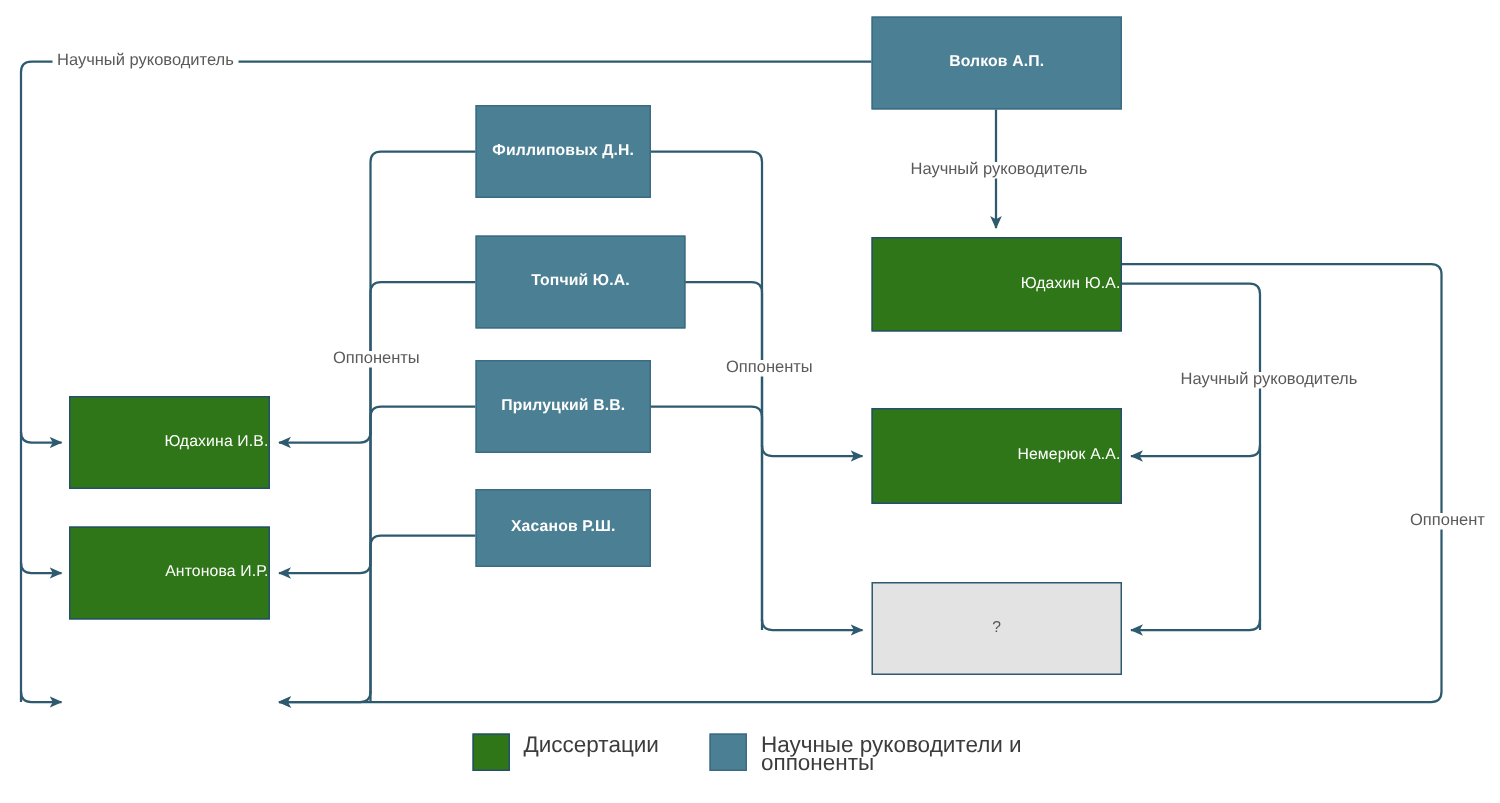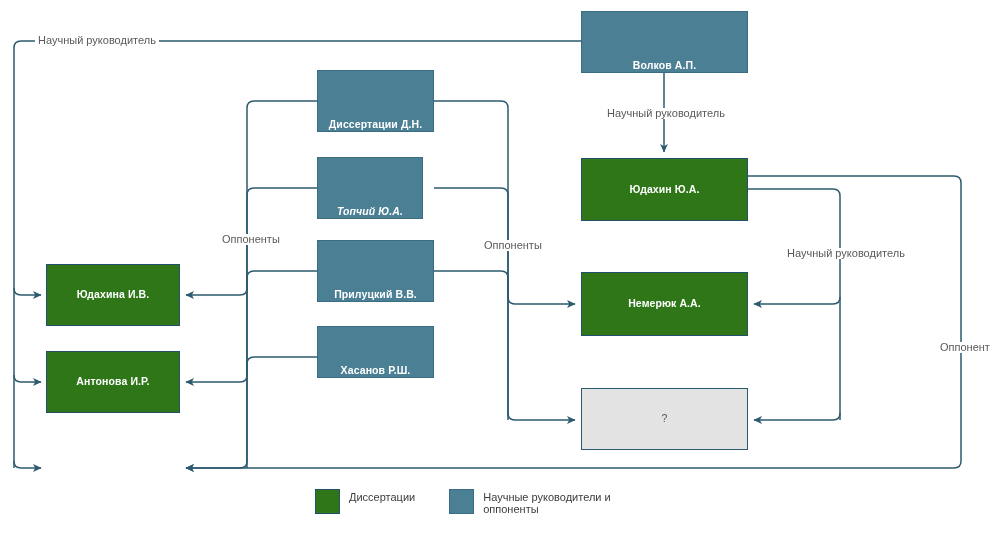--- a/index.html
+++ b/index.html
@@ -29,29 +29,29 @@
     text-align:center;
     font-size:10.5px;
     letter-spacing:.1px;
     line-height:1.25;
     border:1.4px solid #2d5a6e;
     z-index:3;
   }
   .node.green{
     background:#2e7618;
     color:#ffffff;
-    font-weight:bold;
+    font-weight:normal;
     border-color:#24506b;
+    justify-content:flex-end;
   }
   .node.blue{
     background:#4b7f94;
     color:#ffffff;
     font-weight:bold;
     border-color:#3a6d83;
-    align-items:flex-end;
   }
   .node.grey{
     background:#e3e3e3;
     color:#555555;
     font-weight:normal;
     border-color:#2d5a6e;
   }
   .edge-label{
     position:absolute;
     font-size:11px;
@@ -78,21 +78,21 @@
   }
   .legend-swatch{
     width:25px;height:25px;
     box-sizing:border-box;
     border:1.4px solid #2d5a6e;
     flex:none;
   }
   .legend-swatch.green{background:#2e7618;border-color:#24506b;}
   .legend-swatch.blue{background:#4b7f94;border-color:#3a6d83;}
   .legend-text{
-    font-size:11px;
+    font-size:15px;
     color:#3c3c3c;
     line-height:12px;
     padding-top:2px;
     white-space:pre-line;
   }
 </style>
 </head>
 <body>
 
 <div id="stage">
@@ -137,24 +137,24 @@
 
       <path d="M748,176 L954,176 Q961,176 961,183 L961,461 Q961,468 954,468 L186,468" marker-end="url(#arw)"></path>
     </g>
   </svg>
 
   <div class="node blue" style="left:581px;top:11px;width:167px;height:62px;">
     <span>Волков А.П.</span>
   </div>
 
   <div class="node blue" style="left:317px;top:70px;width:117px;height:62px;">
-    <span>Диссертации Д.Н.</span>
-  </div>
-
-  <div class="node blue" style="left:317px;top:157px;width:106px;height:62px;font-style:italic;">
+    <span>Филлиповых Д.Н.</span>
+  </div>
+
+  <div class="node blue" style="left:317px;top:157px;width:140px;height:62px;">
     <span>Топчий Ю.А.</span>
   </div>
 
   <div class="node blue" style="left:317px;top:240px;width:117px;height:62px;">
     <span>Прилуцкий В.В.</span>
   </div>
 
   <div class="node blue" style="left:317px;top:326px;width:117px;height:52px;">
     <span>Хасанов Р.Ш.</span>
   </div>

